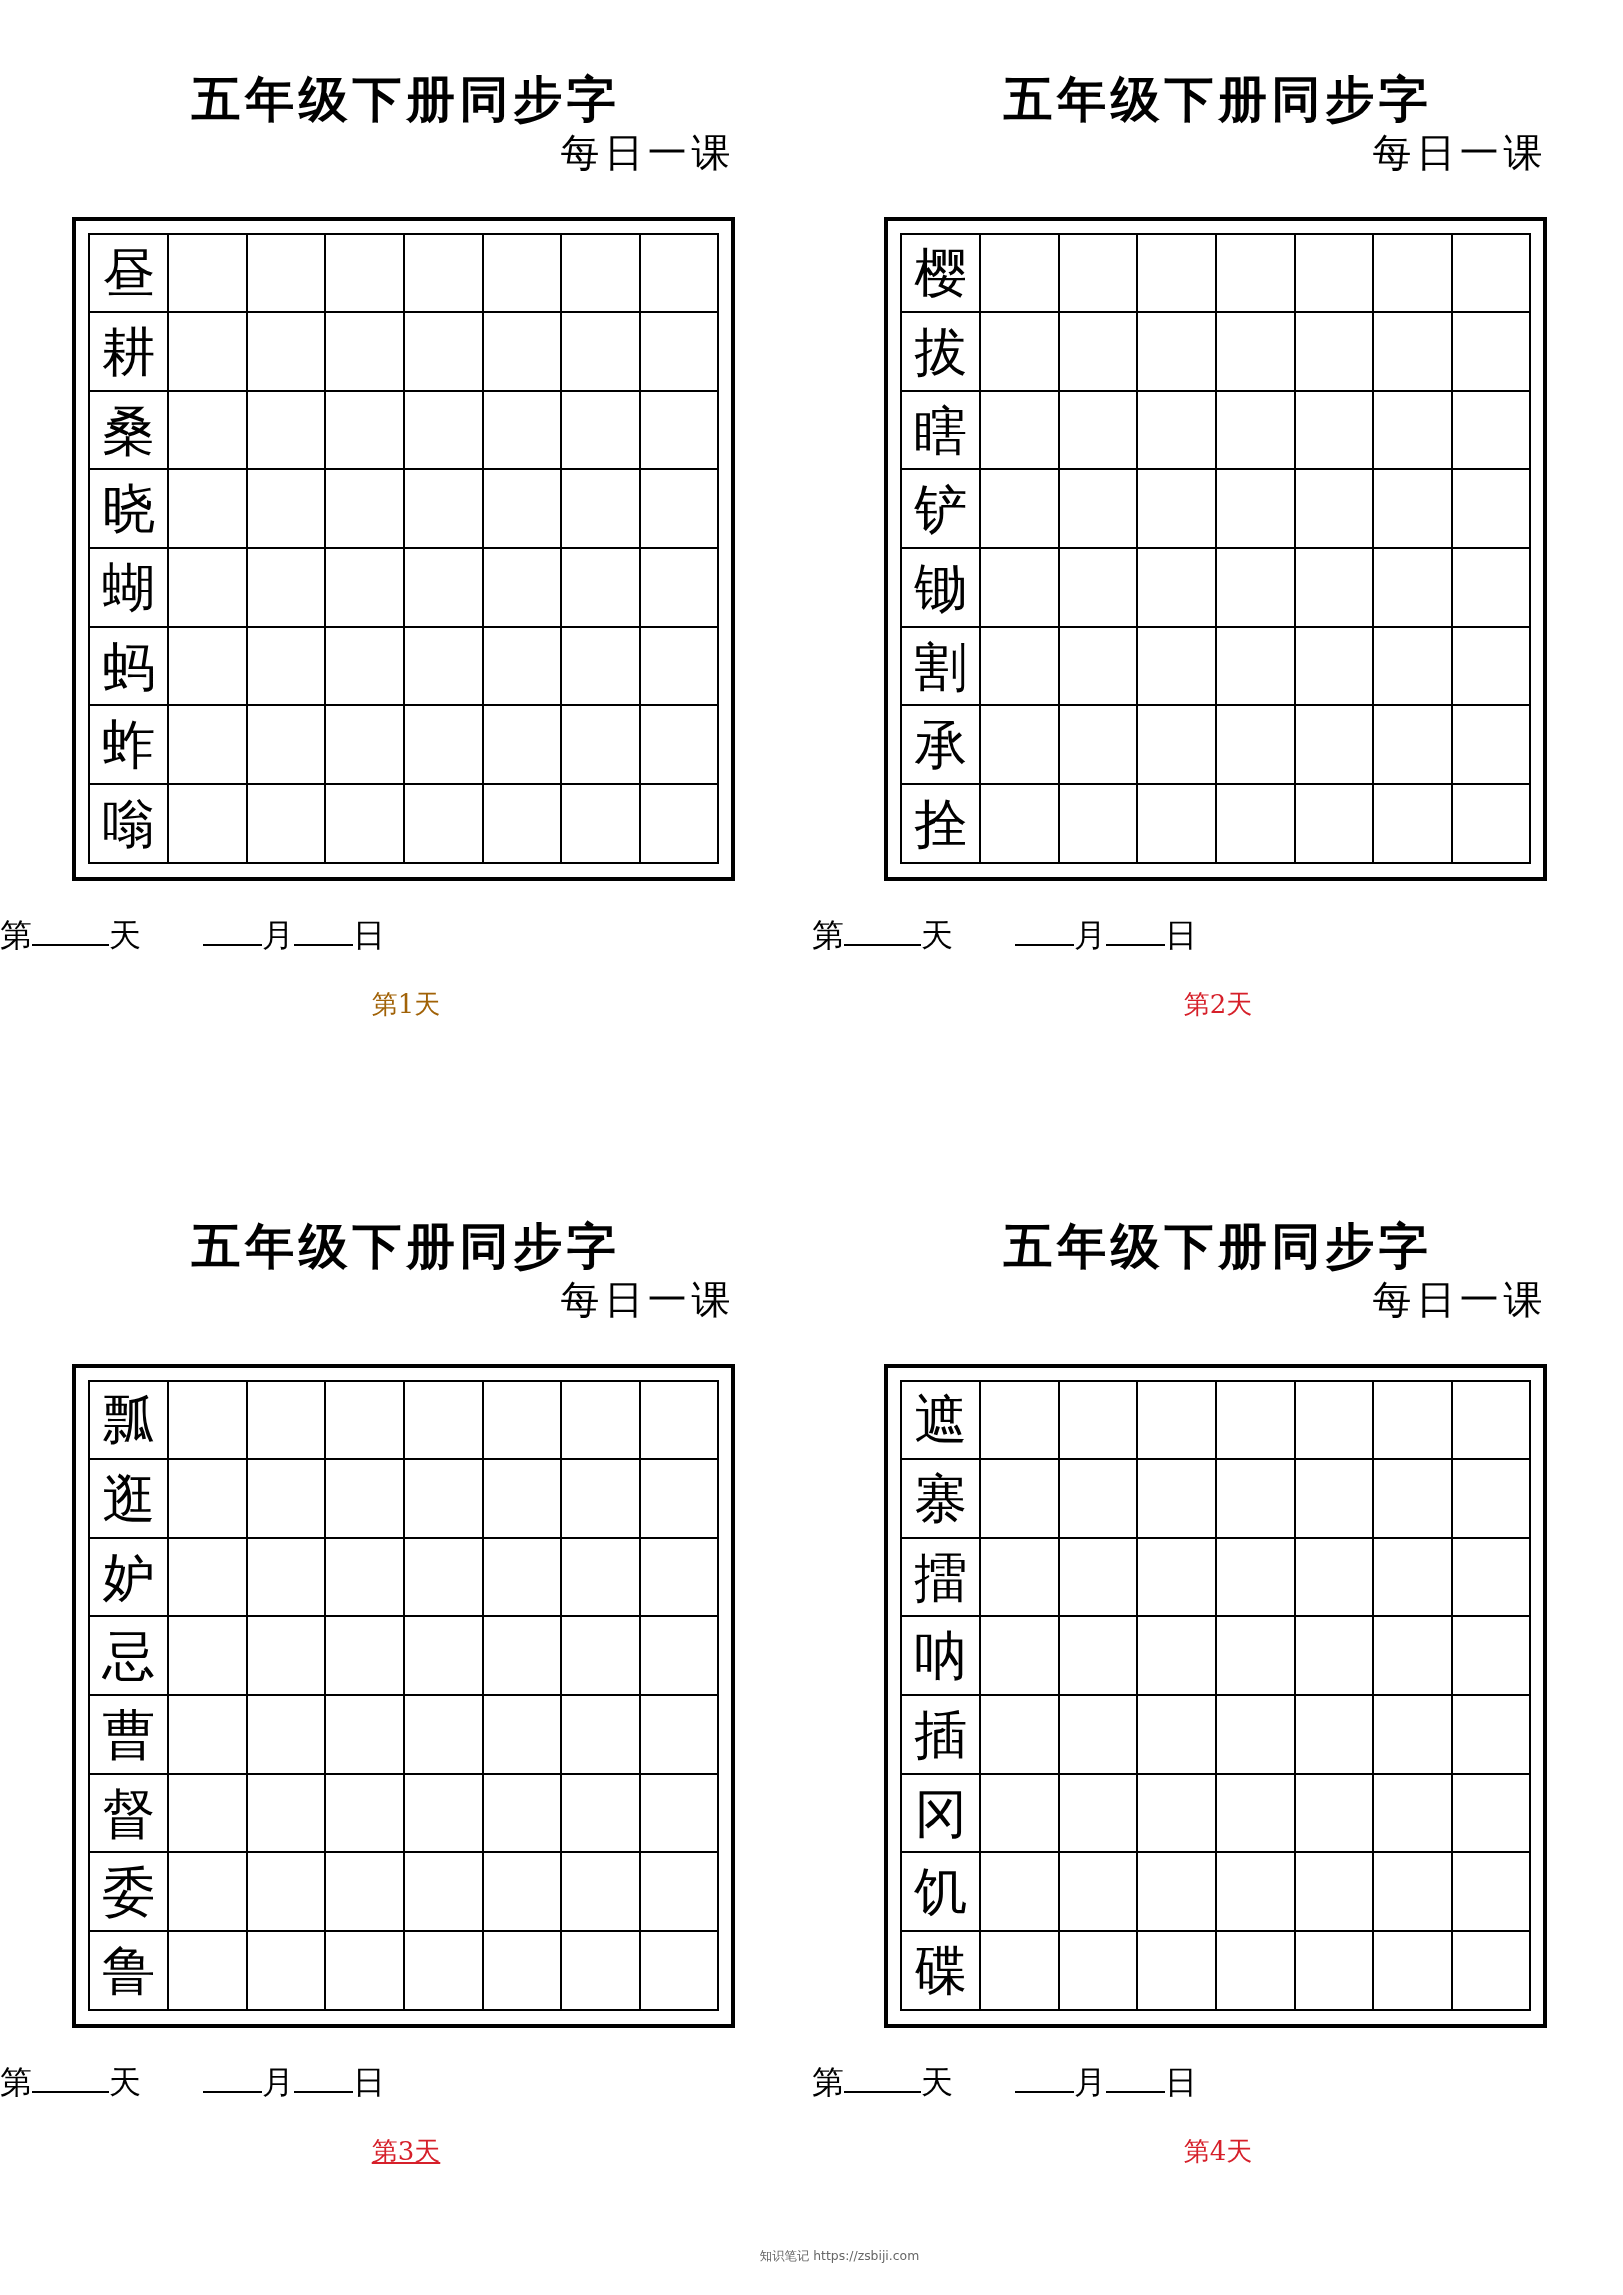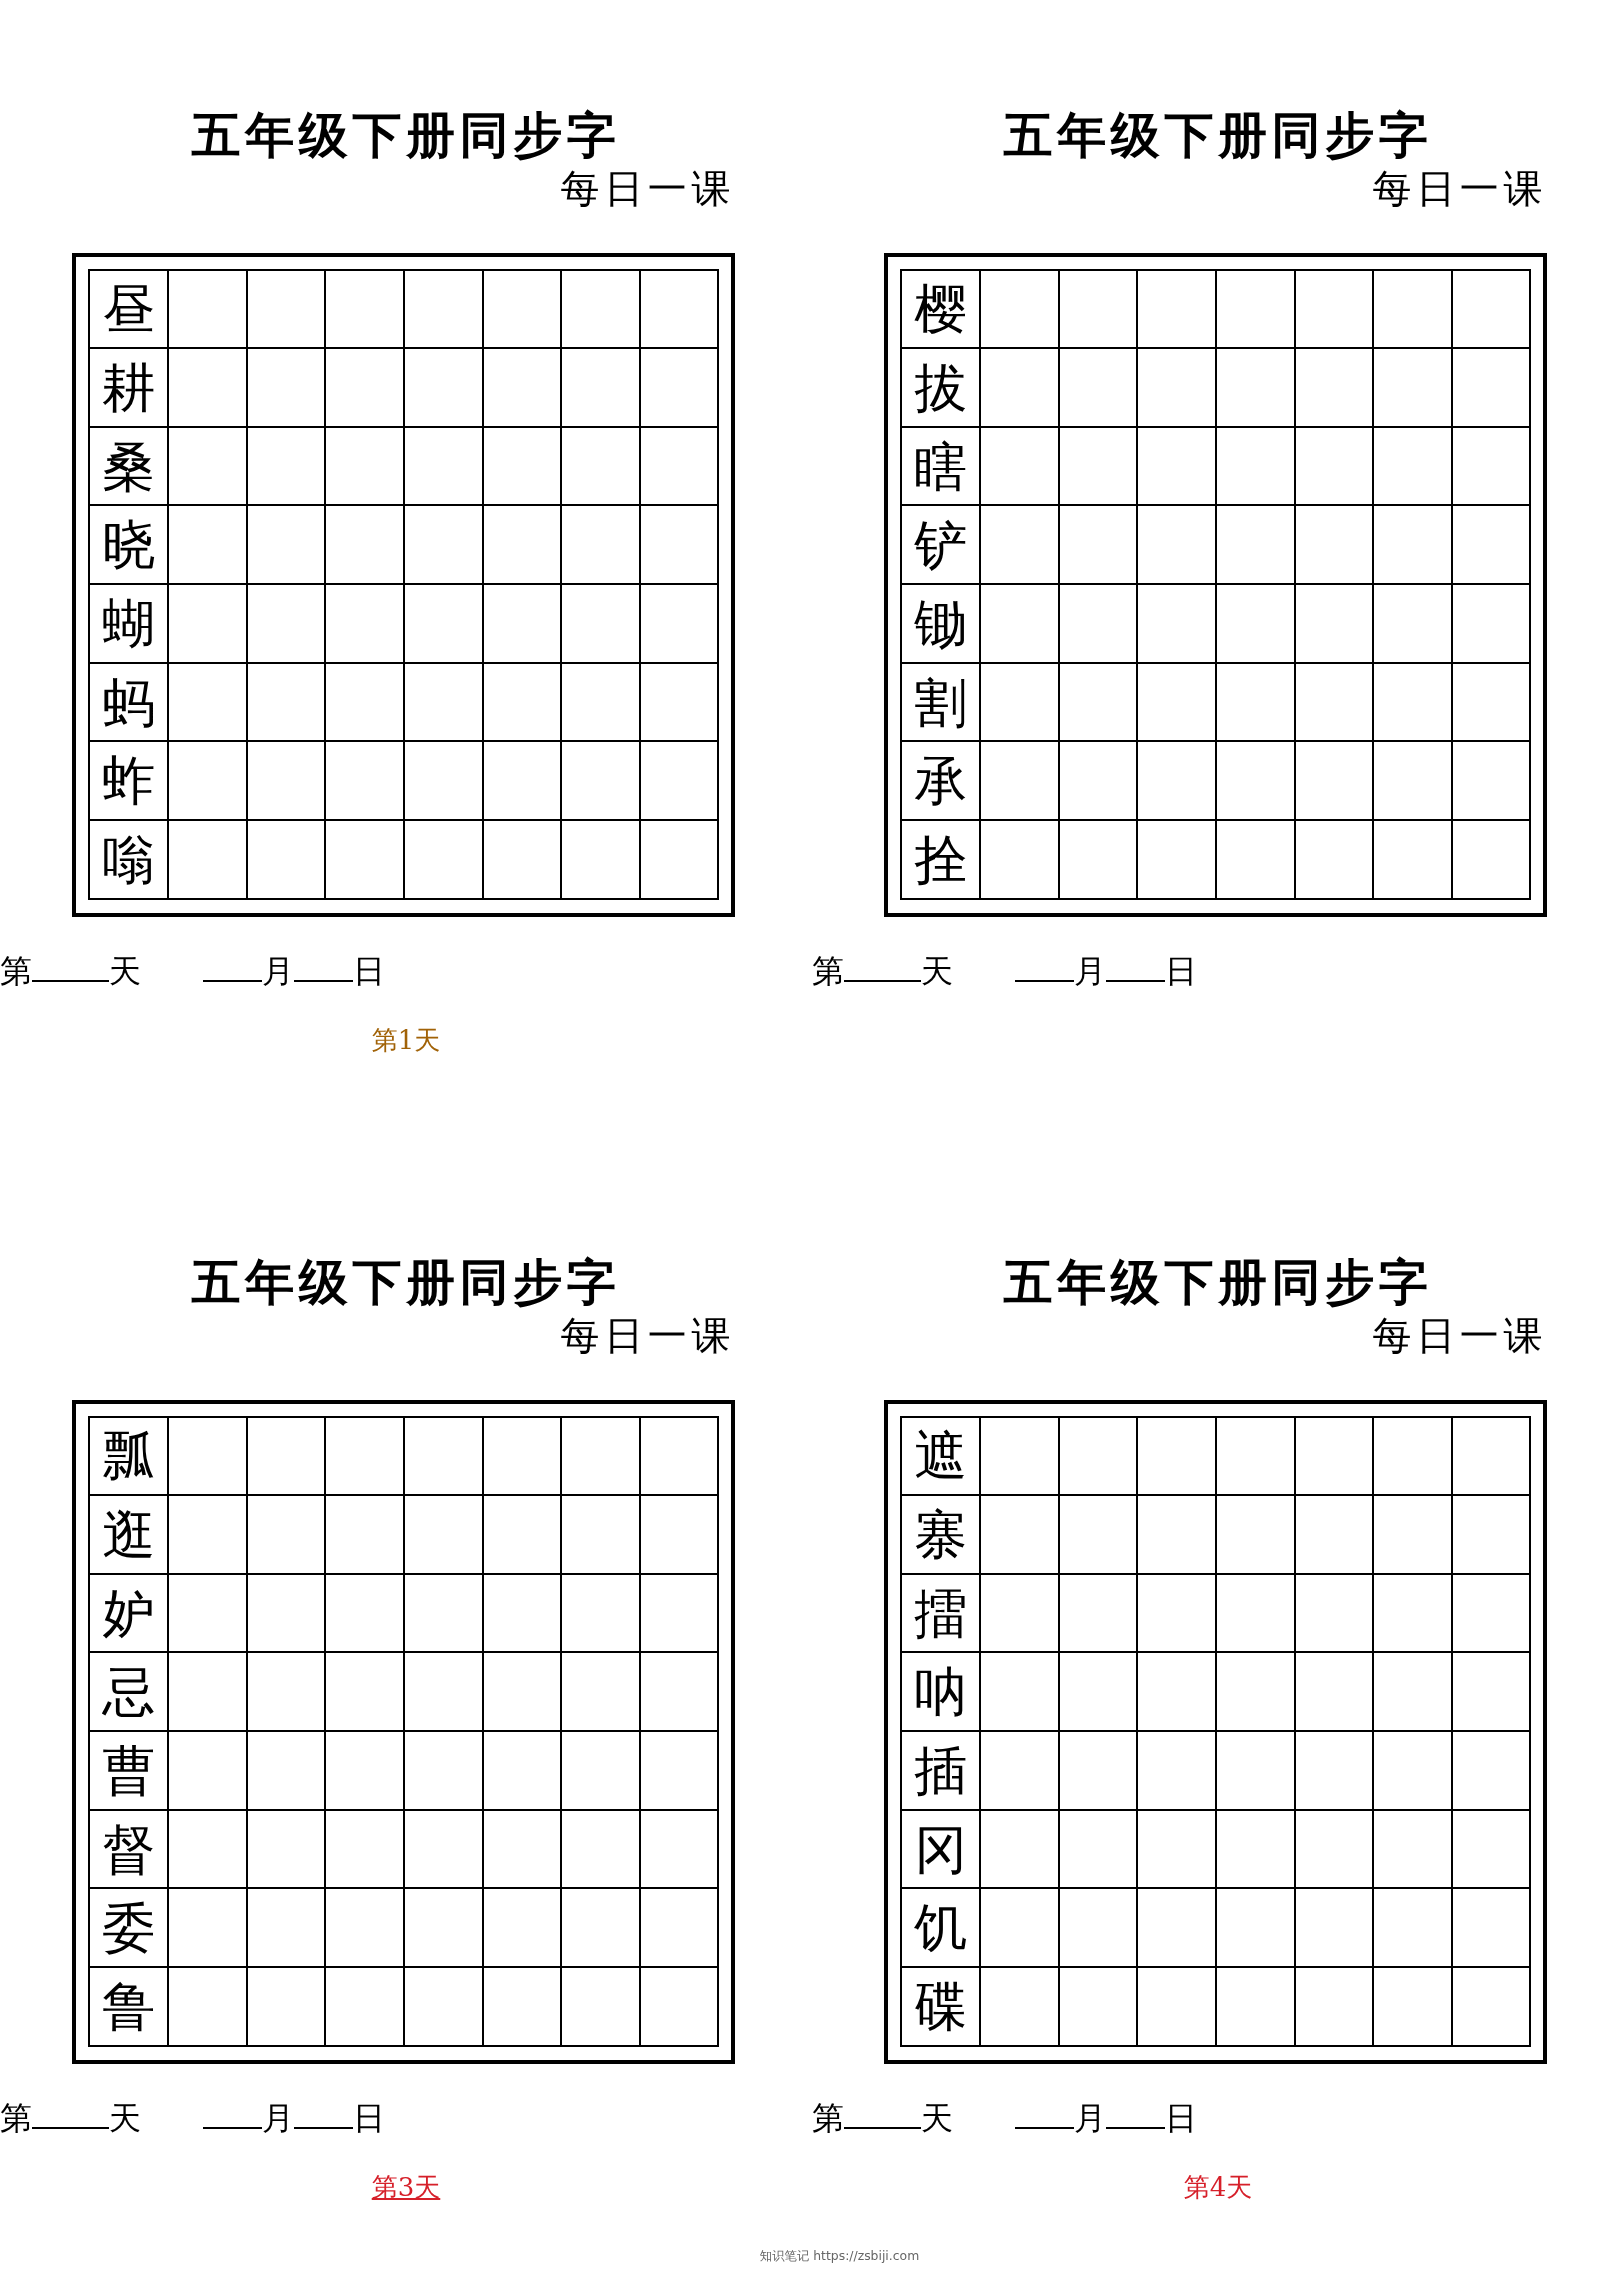--- a/index.html
+++ b/index.html
@@ -1,18 +1,18 @@
 <!DOCTYPE html>
 <html style="font-size:12.4px"><head>
   <meta charset="utf-8">
   <style>
     html, body { margin:0; padding:0; background:#ffffff; }
     body { width:1623px; height:2295px; position:relative; overflow:hidden;
            font-family:"DejaVu Serif", "Liberation Serif", serif; color:#000; }
-    .sheet { position:absolute; width:812px; height:1148px;margin-top:36px; }
+    .sheet { position:absolute; width:812px; height:1148px; }
     .title { position:absolute; left:0; width:812px; top:68px; text-align:center;
              font-size:49px; font-weight:bold; letter-spacing:4.6px; line-height:62px; }
     .subtitle { position:absolute; right:77px; top:131px; font-size:39px; letter-spacing:4.6px; line-height:43px; }
     .frame { position:absolute; left:72px; top:217px; width:655px; height:656px;
              border:4.6px solid #000; box-sizing:content-box; }
     .grid { position:absolute; left:12.4px; top:11.6px; width:631px; height:631px;
             display:grid; grid-template-columns:repeat(8, 1fr); grid-template-rows:repeat(8, 1fr);
             border-top:2.3px solid #000; border-left:2.3px solid #000; box-sizing:border-box; }
     .cell { border-right:2.3px solid #000; border-bottom:2.3px solid #000; box-sizing:border-box;
             display:flex; align-items:center; justify-content:center;
@@ -176,20 +176,21 @@
           <div class="cell"></div>
           <div class="cell"></div>
           <div class="cell"></div>
           <div class="cell"></div>
           <div class="cell"></div>
         </div>
     </div>
     <div class="dateline">
       <span>第</span><span class="blank b-day"></span><span>天</span><span class="gap"></span><span class="blank b-mon"></span><span>月</span><span class="blank b-dt"></span><span>日</span>
     </div>
+    <div class="daylabel" style="color: rgb(214, 32, 42);">第2天</div>
   </div>
     <div class="sheet" style="left: 0px; top: 1147px;">
     <div class="title">五年级下册同步字</div>
     <div class="subtitle">每日一课</div>
     <div class="frame">
       <div class="grid">
           <div class="cell">瓢</div>
           <div class="cell"></div>
           <div class="cell"></div>
           <div class="cell"></div>

